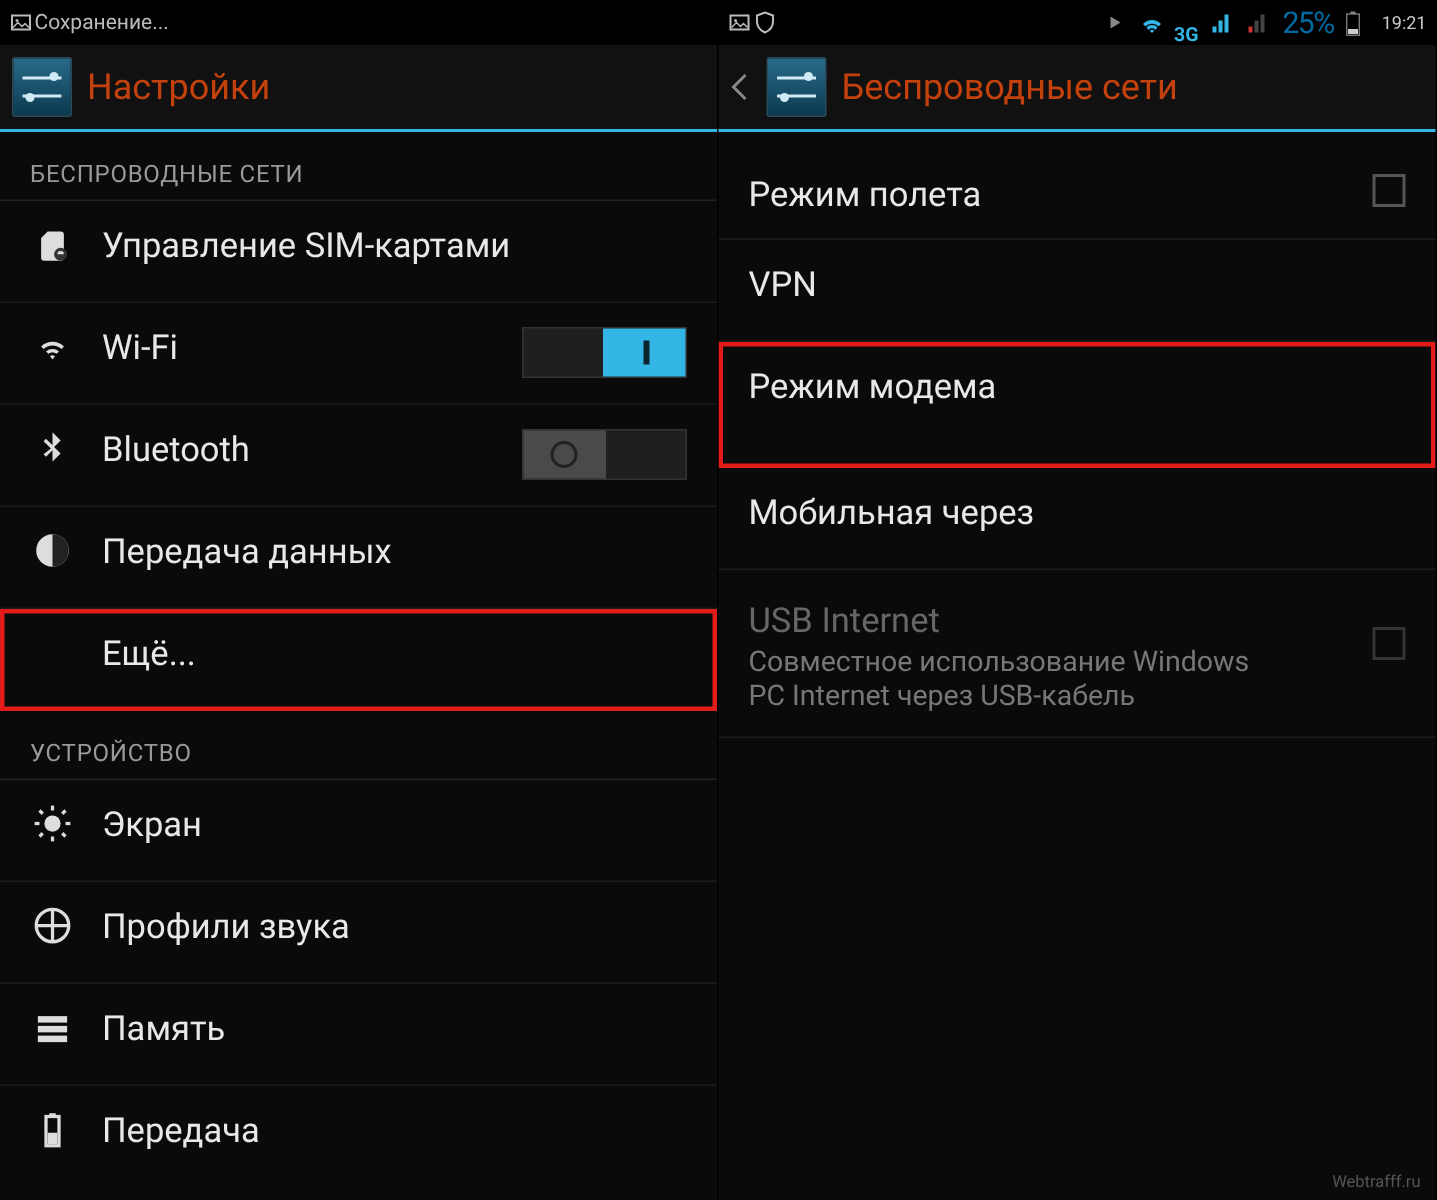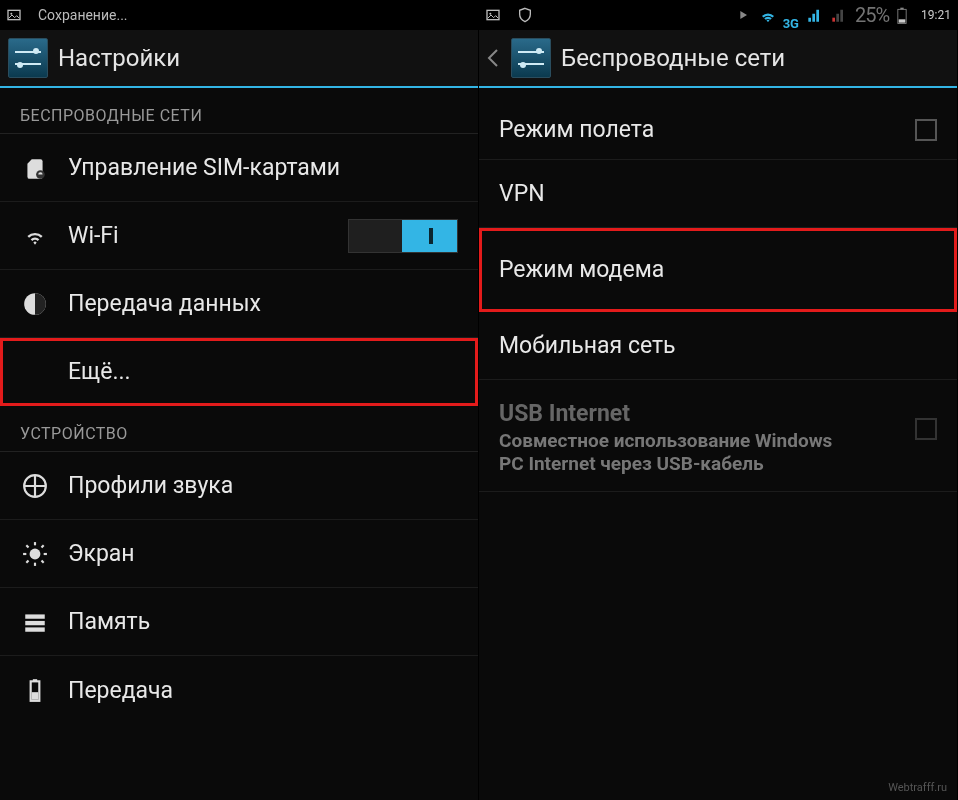--- a/index.html
+++ b/index.html
@@ -21,35 +21,35 @@
   }
   .statusbar {
     height: 30px;
     background: #000;
     display: flex;
     align-items: center;
     padding: 0 6px;
     font-size: 14px;
     color: #bbb;
   }
-  .statusbar .left { display:flex; align-items:flex-start; gap:16px; }
+  .statusbar .left { display:flex; align-items:flex-start; gap:1px; }
   .statusbar .right { margin-left:auto; display:flex; align-items:center; gap:8px; }
-  .statusbar .battpct { color:#737373; font-size:20px; letter-spacing:-1px; }
+  .statusbar .battpct { color:#0369a1; font-size:20px; letter-spacing:-1px; }
   .statusbar .time { color:#ccc; font-size:12px; }
   .icon-small { width:16px; height:16px; display:inline-block; }
   .titlebar {
     height: 58px;
     background: #111;
     display:flex;
     align-items:center;
     padding: 0 8px;
     border-bottom: 2px solid #33b5e5;
     gap: 10px;
   }
-  .titlebar .title-text { font-size: 24px; color:#e5e5e5; }
+  .titlebar .title-text { font-size: 24px; color:#c2410c; }
   .back-caret {
     width: 14px; height: 58px; display:flex; align-items:center;
     color:#777; font-size:26px;
   }
   .settings-icon {
     width: 40px; height: 40px;
     background: linear-gradient(#2a6a8a,#0b3a4f);
     border:1px solid #2a4d5e;
     position:relative;
     border-radius:2px;
@@ -70,21 +70,20 @@
   .content { flex:1; overflow:hidden; background:#0a0a0a; }
   .section-header {
     font-size: 16px;
     color: #999;
     padding: 18px 20px 8px 20px;
     letter-spacing: 0.5px;
     border-bottom: 1px solid #222;
   }
   .row {
     display:flex;
-    align-items:center;
     padding: 16px 20px;
     border-bottom: 1px solid #1c1c1c;
     min-height: 68px;
     gap: 18px;
     position:relative;
   }
   .row .label { font-size: 23px; color:#e8e8e8; }
   .row .sublabel { font-size: 19px; color:#777; margin-top:2px; max-width:340px; }
   .row.disabled .label { color:#666; }
   .row .right-ctrl { margin-left:auto; }
@@ -163,47 +162,51 @@
       </span>
       <span class="label">Wi-Fi</span>
       <div class="right-ctrl">
         <div class="switch on">
             <div class="knob"></div>
             <div class="bar"></div>
           </div>
       </div>
     </div>
 
+    <div class="row">
+      <span class="icon-slot">
+        <svg width="26" height="26" viewBox="0 0 24 24">
+            <path d="M12 2l5 5-4 4 4 4-5 5V13l-4 4-1.5-1.5L11 12 6.5 7.5 8 6l4 4V2z" fill="#ddd"></path>
+          </svg>
+      </span>
+      <span class="label">Bluetooth</span>
+      <div class="right-ctrl">
+        <div class="switch off">
+            <div class="knob"></div>
+            <div class="circ"></div>
+          </div>
+      </div>
+    </div>
 
     <div class="row">
       <span class="icon-slot">
         <svg width="26" height="26" viewBox="0 0 24 24">
             <circle cx="12" cy="12" r="10" fill="#ddd"></circle>
             <path d="M12 2a10 10 0 010 20" fill="#222"></path>
           </svg>
       </span>
       <span class="label">Передача данных</span>
     </div>
 
     <div class="row highlight-red">
       <span class="icon-slot"></span>
       <span class="label">Ещё...</span>
     </div>
 
     <div class="section-header">УСТРОЙСТВО</div>
-
-    <div class="row">
-      <span class="icon-slot">
-        <svg width="26" height="26" viewBox="0 0 24 24">
-            <circle cx="12" cy="12" r="10" fill="none" stroke="#ddd" stroke-width="2"></circle>
-            <path d="M12 2v20M2 12h20" stroke="#ddd" stroke-width="2"></path>
-          </svg>
-      </span>
-      <span class="label">Профили звука</span>
-    </div>
 
     <div class="row">
       <span class="icon-slot">
         <svg width="26" height="26" viewBox="0 0 24 24">
             <circle cx="12" cy="12" r="5" fill="#ddd"></circle>
             <g stroke="#ddd" stroke-width="2">
               <line x1="12" y1="1" x2="12" y2="4"></line>
               <line x1="12" y1="20" x2="12" y2="23"></line>
               <line x1="1" y1="12" x2="4" y2="12"></line>
               <line x1="20" y1="12" x2="23" y2="12"></line>
@@ -213,20 +216,30 @@
               <line x1="18" y1="6" x2="20" y2="4"></line>
             </g>
           </svg>
       </span>
       <span class="label">Экран</span>
     </div>
 
     <div class="row">
       <span class="icon-slot">
         <svg width="26" height="26" viewBox="0 0 24 24">
+            <circle cx="12" cy="12" r="10" fill="none" stroke="#ddd" stroke-width="2"></circle>
+            <path d="M12 2v20M2 12h20" stroke="#ddd" stroke-width="2"></path>
+          </svg>
+      </span>
+      <span class="label">Профили звука</span>
+    </div>
+
+    <div class="row">
+      <span class="icon-slot">
+        <svg width="26" height="26" viewBox="0 0 24 24">
             <rect x="3" y="5" width="18" height="4" fill="#ddd"></rect>
             <rect x="3" y="11" width="18" height="4" fill="#ddd"></rect>
             <rect x="3" y="17" width="18" height="4" fill="#ddd"></rect>
           </svg>
       </span>
       <span class="label">Память</span>
     </div>
 
     <div class="row" style="border-bottom:none;">
       <span class="icon-slot">
@@ -317,24 +330,24 @@
 
     <div class="row">
       <span class="label">VPN</span>
     </div>
 
     <div class="row highlight-red" style="min-height:84px;">
       <span class="label">Режим модема</span>
     </div>
 
     <div class="row">
-      <span class="label">Мобильная сеть</span>
-    </div>
-
-    <div class="row disabled" style="align-items:flex-start; padding-top:20px; font-weight:bold;">
+      <span class="label">Мобильная через</span>
+    </div>
+
+    <div class="row disabled" style="align-items:flex-start; padding-top:20px; ">
       <div style="flex:1;">
         <div class="label">USB Internet</div>
         <div class="sublabel">Совместное использование Windows PC Internet через USB-кабель</div>
       </div>
       <div class="right-ctrl" style="margin-top:18px;">
         <div class="checkbox" style="border-color:#333;"></div>
       </div>
     </div>
 
   </div>

